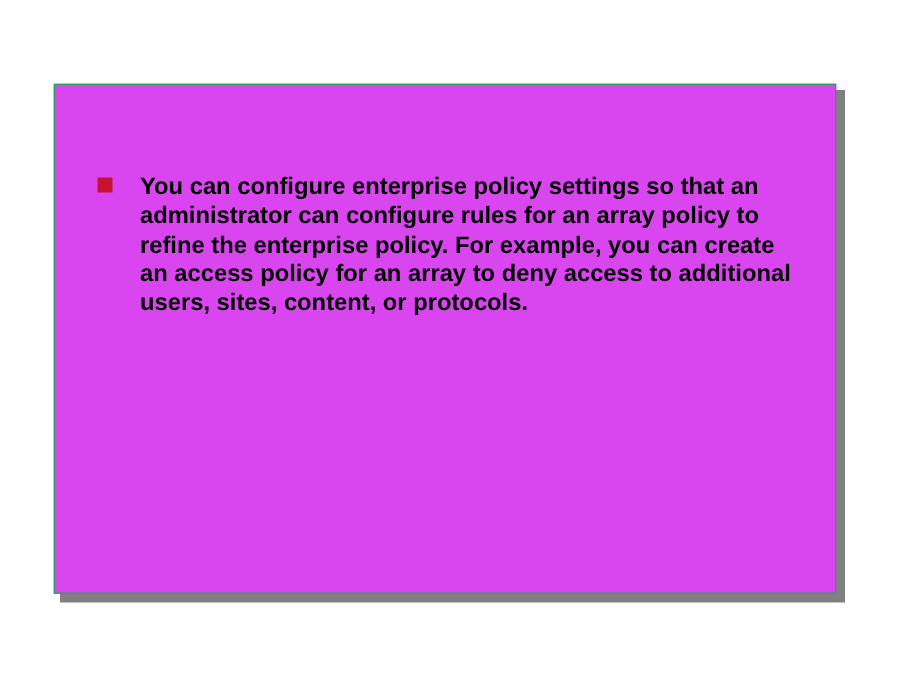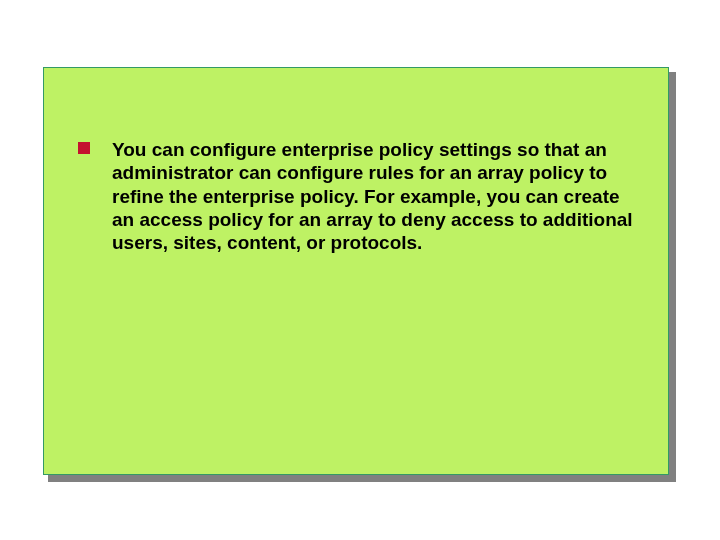--- a/index.html
+++ b/index.html
@@ -22,21 +22,21 @@
     width: 628px;
     height: 410px;
     background: #808080;
   }
   .panel {
     position: absolute;
     left: 43px;
     top: 67px;
     width: 626px;
     height: 408px;
-    background: #bef264;
+    background: #d946ef;
     border: 1px solid #339966;
     box-sizing: border-box;
   }
   .content {
     position: absolute;
     left: 34px;
     top: 70px;
     right: 30px;
   }
   .row {

